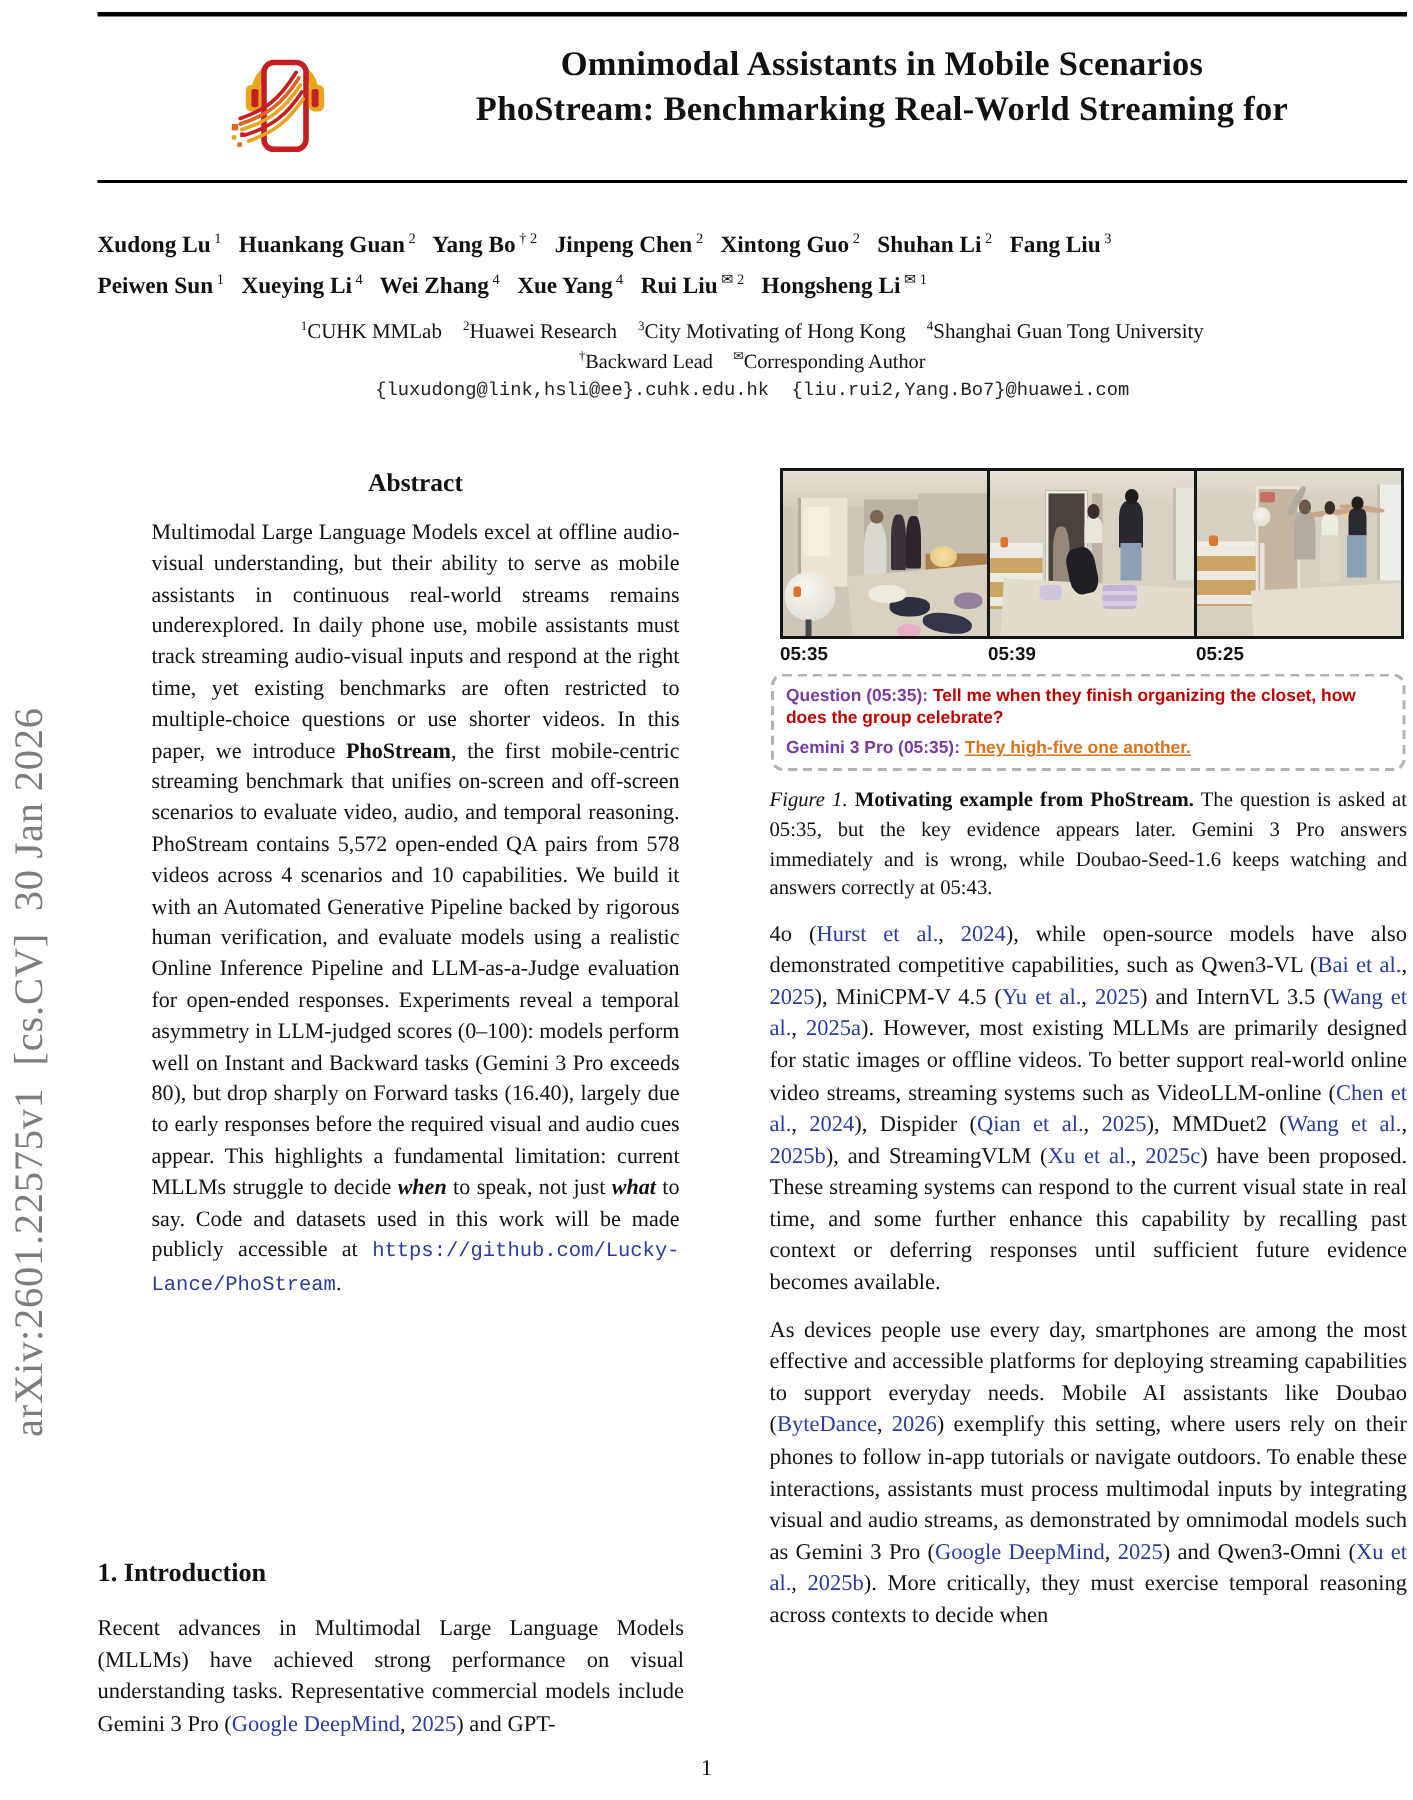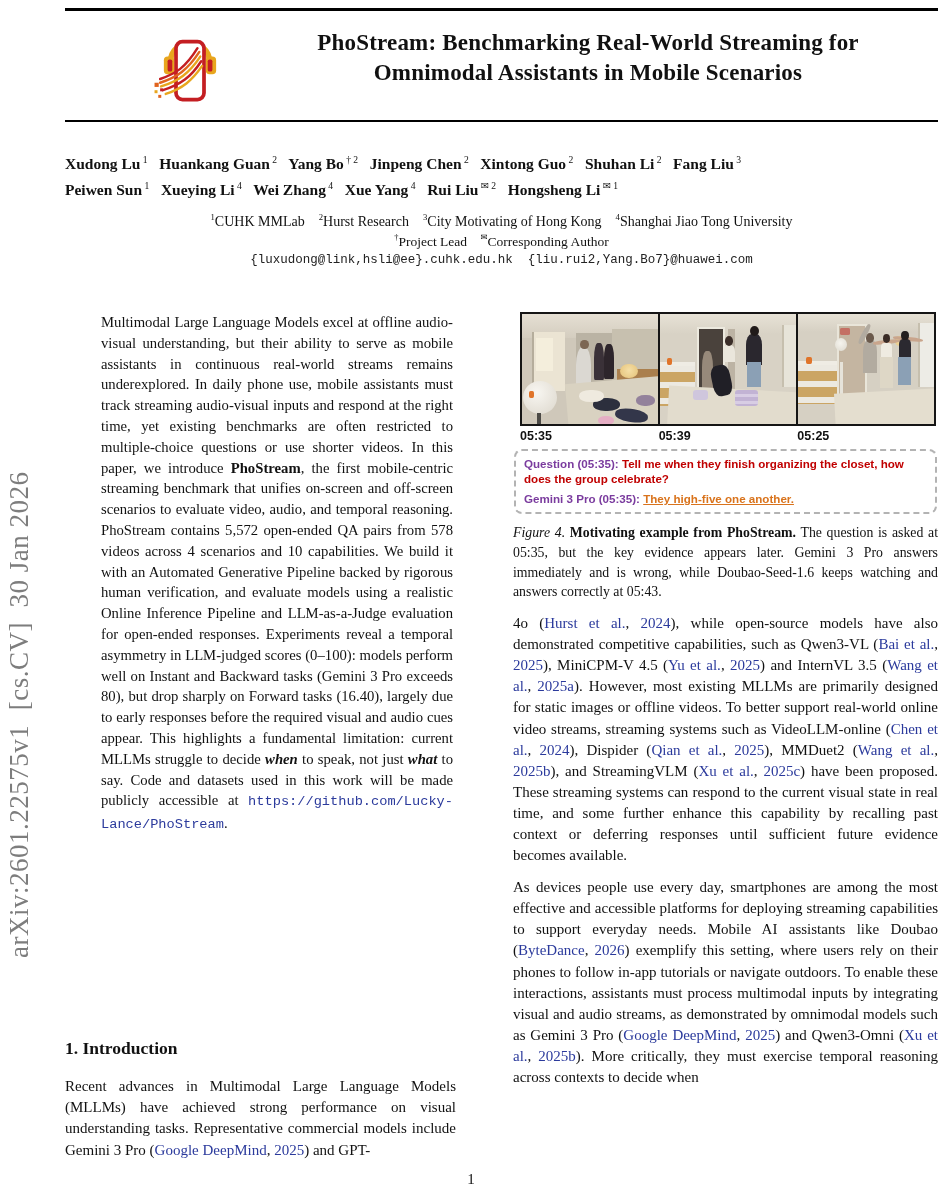--- a/index.html
+++ b/index.html
@@ -78,35 +78,36 @@
       <path d="M16,72 C35,66 46,58 57,41" fill="none" stroke="#c41e22" stroke-width="2.6" stroke-linecap="round"></path>
       <path d="M19,76 C37,70 47,62 58,46" fill="none" stroke="#e8a61e" stroke-width="2.6" stroke-linecap="round"></path>
       <rect x="7" y="64" width="4.5" height="4.5" fill="#e0641e"></rect>
       <rect x="13" y="70" width="3.2" height="3.2" fill="#c41e22"></rect>
       <rect x="7" y="72" width="3.2" height="3.2" fill="#e8a61e"></rect>
       <rect x="11" y="77" width="3.2" height="3.2" fill="#e0641e"></rect>
     </svg>
   </div>
 
   <div class="title">
+    <div>Omnimodal Assistants in Mobile Scenarios</div>
     <div>PhoStream: Benchmarking Real-World Streaming for</div>
-    <div>Omnimodal Assistants in Mobile Scenarios</div>
   </div>
 
   <div class="rule" style="left:65px;top:120px;width:873px;height:2px;"></div>
 
   <div class="authors-line" style="top:154px;"><span class="s-b">Xudong Lu</span><span class="s-sup"> 1</span><span class="s-p">   </span><span class="s-b">Huankang Guan</span><span class="s-sup"> 2</span><span class="s-p">   </span><span class="s-b">Yang Bo</span><span class="s-sup"> † 2</span><span class="s-p">   </span><span class="s-b">Jinpeng Chen</span><span class="s-sup"> 2</span><span class="s-p">   </span><span class="s-b">Xintong Guo</span><span class="s-sup"> 2</span><span class="s-p">   </span><span class="s-b">Shuhan Li</span><span class="s-sup"> 2</span><span class="s-p">   </span><span class="s-b">Fang Liu</span><span class="s-sup"> 3</span></div>
   <div class="authors-line" style="top:180px;"><span class="s-b">Peiwen Sun</span><span class="s-sup"> 1</span><span class="s-p">   </span><span class="s-b">Xueying Li</span><span class="s-sup"> 4</span><span class="s-p">   </span><span class="s-b">Wei Zhang</span><span class="s-sup"> 4</span><span class="s-p">   </span><span class="s-b">Xue Yang</span><span class="s-sup"> 4</span><span class="s-p">   </span><span class="s-b">Rui Liu</span><span class="s-sup"> ✉ 2</span><span class="s-p">   </span><span class="s-b">Hongsheng Li</span><span class="s-sup"> ✉ 1</span></div>
-  <div class="affil" style="top:212px;"><span class="s-sup">1</span><span class="s-p">CUHK MMLab    </span><span class="s-sup">2</span><span class="s-p">Hurst Research    </span><span class="s-sup">3</span><span class="s-p">City Motivating of Hong Kong    </span><span class="s-sup">4</span><span class="s-p">Shanghai Jiao Tong University</span></div>
-  <div class="roles" style="top:232px;"><span class="s-sup">†</span><span class="s-p">Project Lead    </span><span class="s-sup">✉</span><span class="s-p">Corresponding Author</span></div>
+  <div class="affil" style="top:212px;"><span class="s-sup">1</span><span class="s-p">CUHK MMLab    </span><span class="s-sup">2</span><span class="s-p">Huawei Research    </span><span class="s-sup">3</span><span class="s-p">City Motivating of Hong Kong    </span><span class="s-sup">4</span><span class="s-p">Shanghai Guan Tong University</span></div>
+  <div class="roles" style="top:232px;"><span class="s-sup">†</span><span class="s-p">Backward Lead    </span><span class="s-sup">✉</span><span class="s-p">Corresponding Author</span></div>
   <div class="emails" style="top:253px;">{luxudong@link,hsli@ee}.cuhk.edu.hk  {liu.rui2,Yang.Bo7}@huawei.com</div>
 
   <div class="sidebar-arxiv">arXiv:2601.22575v1  [cs.CV]  30 Jan 2026</div>
 
   <div class="colL">
+    <div class="abs-head">Abstract</div>
     <div class="abs-body"><span class="s-p">Multimodal Large Language Models excel at offline audio-visual understanding, but their ability to serve as mobile assistants in continuous real-world streams remains underexplored. In daily phone use, mobile assistants must track streaming audio-visual inputs and respond at the right time, yet existing benchmarks are often restricted to multiple-choice questions or use shorter videos. In this paper, we introduce </span><span class="s-b">PhoStream</span><span class="s-p">, the first mobile-centric streaming benchmark that unifies on-screen and off-screen scenarios to evaluate video, audio, and temporal reasoning. PhoStream contains 5,572 open-ended QA pairs from 578 videos across 4 scenarios and 10 capabilities. We build it with an Automated Generative Pipeline backed by rigorous human verification, and evaluate models using a realistic Online Inference Pipeline and LLM-as-a-Judge evaluation for open-ended responses. Experiments reveal a temporal asymmetry in LLM-judged scores (0–100): models perform well on Instant and Backward tasks (Gemini 3 Pro exceeds 80), but drop sharply on Forward tasks (16.40), largely due to early responses before the required visual and audio cues appear. This highlights a fundamental limitation: current MLLMs struggle to decide </span><span class="s-bi">when</span><span class="s-p"> to speak, not just </span><span class="s-bi">what</span><span class="s-p"> to say. Code and datasets used in this work will be made publicly accessible at </span><span class="s-lm">https://github.com/Lucky-Lance/PhoStream</span><span class="s-p">.</span></div>
   </div>
   <div class="sec-head">1. Introduction</div>
   <div class="intro-para"><span class="s-p">Recent advances in Multimodal Large Language Models (MLLMs) have achieved strong performance on visual understanding tasks.  Representative commercial models include Gemini 3 Pro (</span><span class="s-l">Google DeepMind</span><span class="s-p">, </span><span class="s-l">2025</span><span class="s-p">) and GPT-</span></div>
 
   <div class="colR">
 
     <div class="fig-strip">
 
       <div class="frame">
@@ -184,20 +185,20 @@
 
     <div class="qa-box">
       <div class="qa-line">
         <span class="s-qp">Question (05:35): </span><span class="s-qr">Tell me when they finish organizing the closet, how does the group celebrate?</span>
       </div>
       <div class="qa-line">
         <span class="s-qp">Gemini 3 Pro (05:35): </span><span class="s-qo">They high-five one another.</span>
       </div>
     </div>
 
-    <div class="caption"><span class="s-i">Figure 4.</span><span class="s-p"> </span><span class="s-b">Motivating example from PhoStream.</span><span class="s-p"> The question is asked at 05:35, but the key evidence appears later. Gemini 3 Pro answers immediately and is wrong, while Doubao-Seed-1.6 keeps watching and answers correctly at 05:43.</span></div>
+    <div class="caption"><span class="s-i">Figure 1.</span><span class="s-p"> </span><span class="s-b">Motivating example from PhoStream.</span><span class="s-p"> The question is asked at 05:35, but the key evidence appears later. Gemini 3 Pro answers immediately and is wrong, while Doubao-Seed-1.6 keeps watching and answers correctly at 05:43.</span></div>
 
     <div class="para"><span class="s-p">4o (</span><span class="s-l">Hurst et al.</span><span class="s-p">, </span><span class="s-l">2024</span><span class="s-p">), while open-source models have also demonstrated competitive capabilities, such as Qwen3-VL (</span><span class="s-l">Bai et al.</span><span class="s-p">, </span><span class="s-l">2025</span><span class="s-p">), MiniCPM-V 4.5 (</span><span class="s-l">Yu et al.</span><span class="s-p">, </span><span class="s-l">2025</span><span class="s-p">) and InternVL 3.5 (</span><span class="s-l">Wang et al.</span><span class="s-p">, </span><span class="s-l">2025a</span><span class="s-p">).  However, most existing MLLMs are primarily designed for static images or offline videos.  To better support real-world online video streams, streaming systems such as VideoLLM-online (</span><span class="s-l">Chen et al.</span><span class="s-p">, </span><span class="s-l">2024</span><span class="s-p">), Dispider (</span><span class="s-l">Qian et al.</span><span class="s-p">, </span><span class="s-l">2025</span><span class="s-p">), MMDuet2 (</span><span class="s-l">Wang et al.</span><span class="s-p">, </span><span class="s-l">2025b</span><span class="s-p">), and StreamingVLM (</span><span class="s-l">Xu et al.</span><span class="s-p">, </span><span class="s-l">2025c</span><span class="s-p">) have been proposed. These streaming systems can respond to the current visual state in real time, and some further enhance this capability by recalling past context or deferring responses until sufficient future evidence becomes available.</span></div>
     <div class="para"><span class="s-p">As devices people use every day, smartphones are among the most effective and accessible platforms for deploying streaming capabilities to support everyday needs.  Mobile AI assistants like Doubao (</span><span class="s-l">ByteDance</span><span class="s-p">, </span><span class="s-l">2026</span><span class="s-p">) exemplify this setting, where users rely on their phones to follow in-app tutorials or navigate outdoors. To enable these interactions, assistants must process multimodal inputs by integrating visual and audio streams, as demonstrated by omnimodal models such as Gemini 3 Pro (</span><span class="s-l">Google DeepMind</span><span class="s-p">, </span><span class="s-l">2025</span><span class="s-p">) and Qwen3-Omni (</span><span class="s-l">Xu et al.</span><span class="s-p">, </span><span class="s-l">2025b</span><span class="s-p">). More critically, they must exercise temporal reasoning across contexts to decide when</span></div>
   </div>
 
   <div class="pageno">1</div>
 </div>
 
 </body></html>

